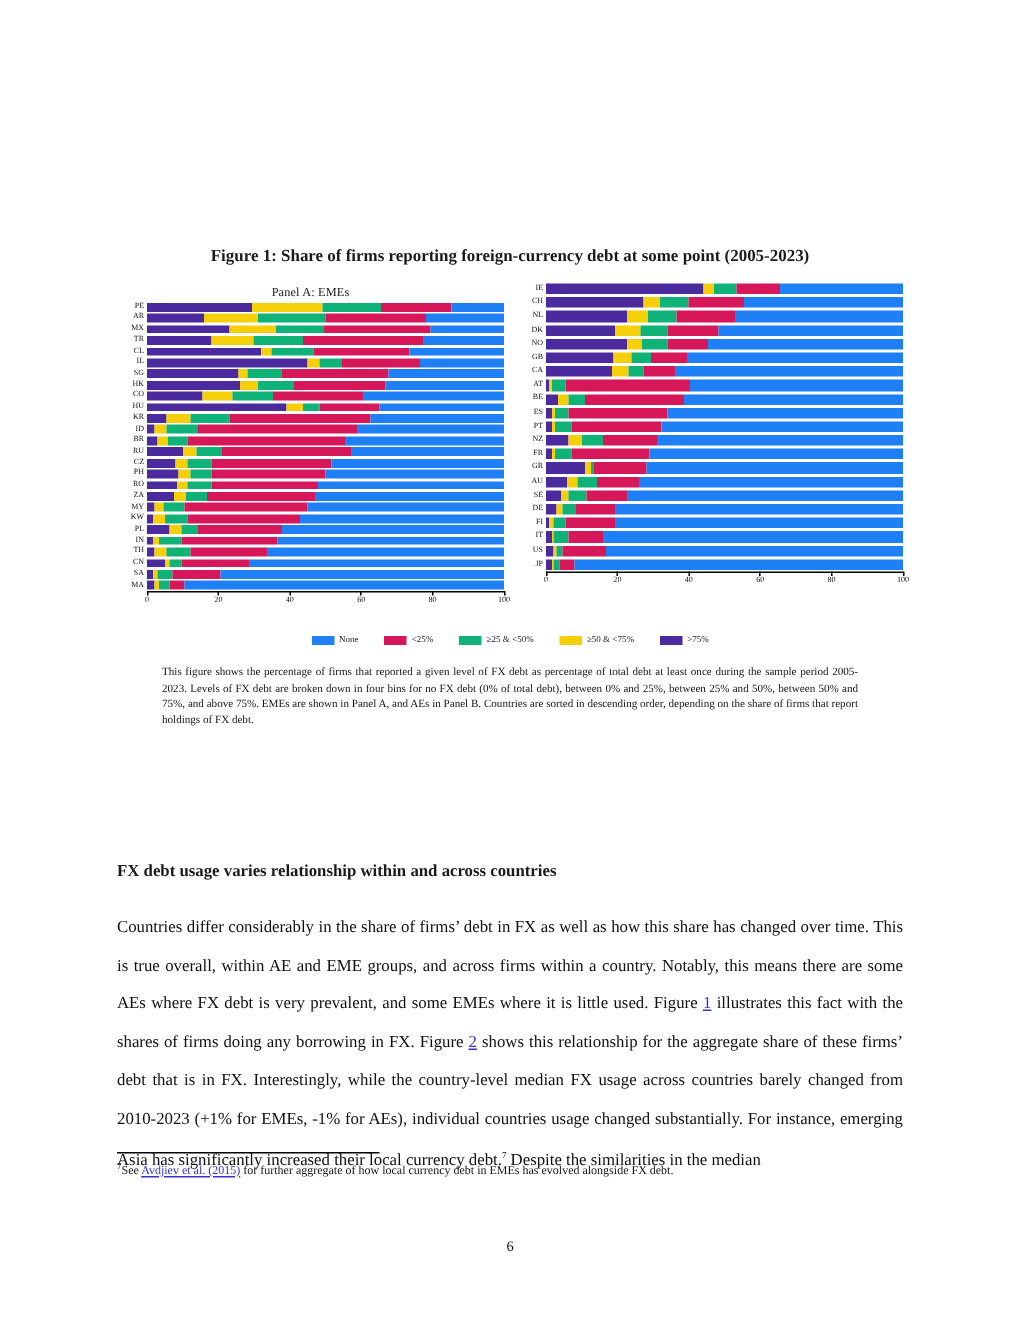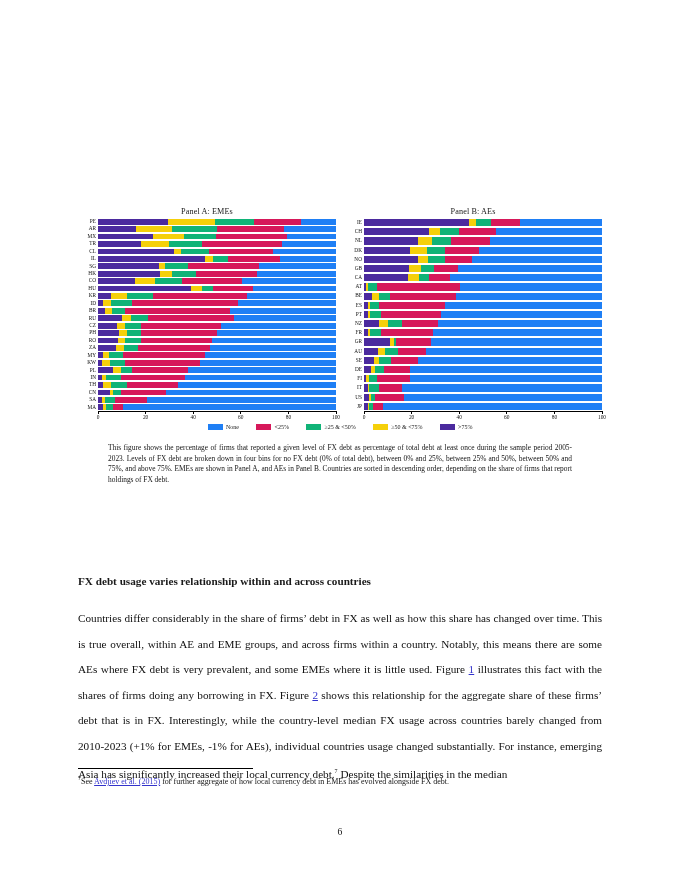--- a/index.html
+++ b/index.html
@@ -29,21 +29,21 @@
   .fig-title{
     position:absolute;left:78px;width:524px;top:165px;
     text-align:center;font-weight:bold;font-size:11.3px;
   }
 
   
   .figure{
     position:absolute;left:78px;top:188px;width:524px;height:325px;
   }
   .panels{position:relative;width:524px;height:230px;}
-  .panel{position:absolute;top:17px;width:258px;height:230px;}
+  .panel{position:absolute;top:0;width:258px;height:230px;}
   .panel-a{left:0px;}
   .panel-b{left:266px;}
   .panel-title{
     text-align:center;font-size:8.2px;height:13px;line-height:13px;
     letter-spacing:.1px;
   }
   .plotwrap{position:relative;height:205px;}
   .rows{position:absolute;left:20px;right:0px;top:0px;bottom:12px;}
   .row{position:relative;width:100%;display:flex;align-items:center;}
   .ylab{
@@ -89,20 +89,21 @@
     position:absolute;left:0;top:826px;width:680px;text-align:center;
     font-size:9.6px;color:#111;
   }
 </style>
 </head>
 <body>
 
 <div class="page">
 
 
+  <div class="fig-title">Figure 1: Share of firms reporting foreign-currency debt at some point (2005-2023)</div>
 
   <div class="figure">
     <div class="panels">
 
       <div class="panel panel-a">
         <div class="panel-title">Panel A: EMEs</div>
         <div class="plotwrap">
           <div class="rows" id="rows-a">
               <div class="row" style="position: absolute; left: 0px; right: 0px; top: 0.423077%; height: 3%;">
                 <span class="ylab">PE</span>
@@ -377,21 +378,20 @@
               <div class="ticklab" style="left: 60%;">60</div>
               <div class="tick" style="left: calc(80% - 0.5px);"></div>
               <div class="ticklab" style="left: 80%;">80</div>
               <div class="tick" style="left: calc(100% - 0.5px);"></div>
               <div class="ticklab" style="left: 100%;">100</div>
             </div>
         </div>
       </div>
 
       <div class="panel panel-b">
-        <div class="panel-title">Panel B: AEs</div>
         <div class="plotwrap">
           <div class="rows" id="rows-b">
               <div class="row" style="position: absolute; left: 0px; right: 0px; top: 0.52381%; height: 3.71429%;">
                 <span class="ylab">IE</span>
                 <div class="bar">
                   <div class="seg" style="width: 44%; background: rgb(75, 42, 158);"></div>
                   <div class="seg" style="width: 3%; background: rgb(245, 208, 10);"></div>
                   <div class="seg" style="width: 6.5%; background: rgb(16, 179, 119);"></div>
                   <div class="seg" style="width: 12%; background: rgb(214, 24, 90);"></div>
                   <div class="seg" style="width: 34.5%; background: rgb(31, 127, 245);"></div>

